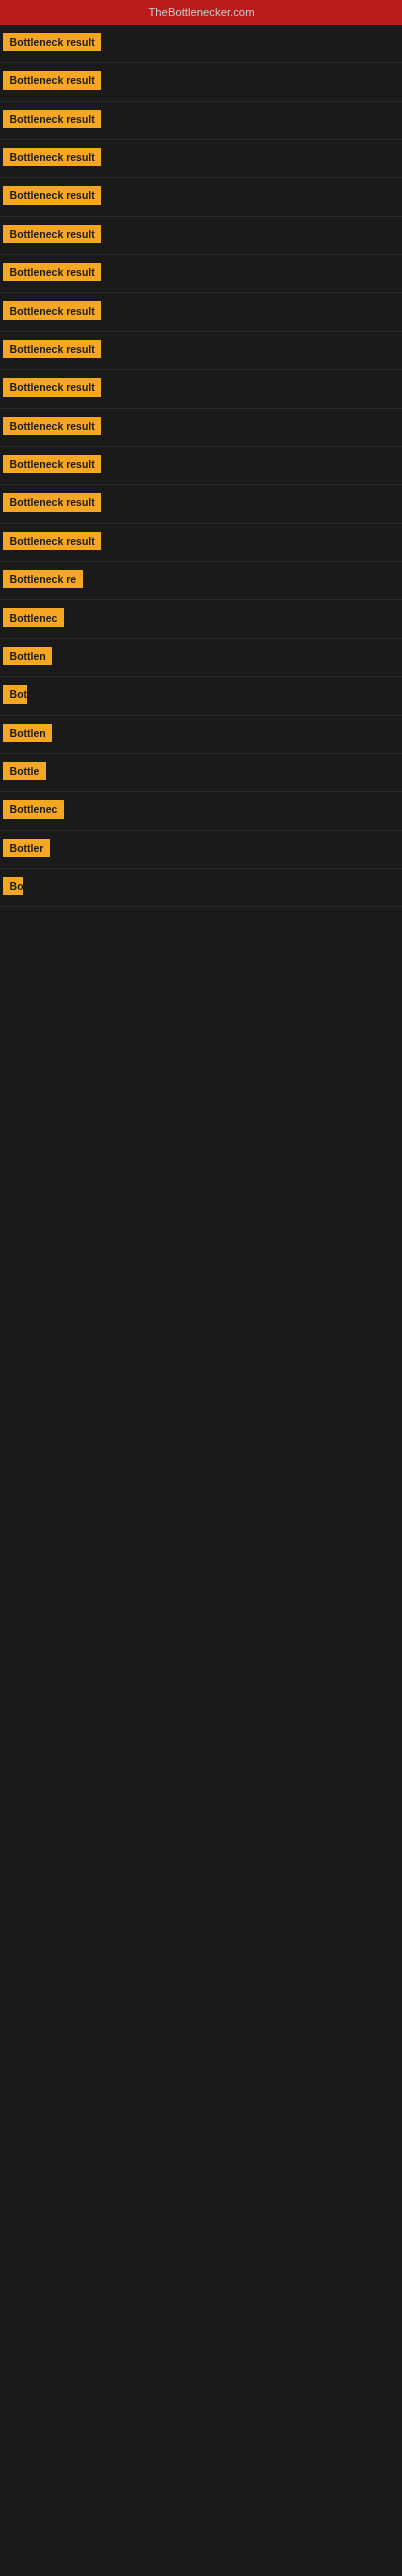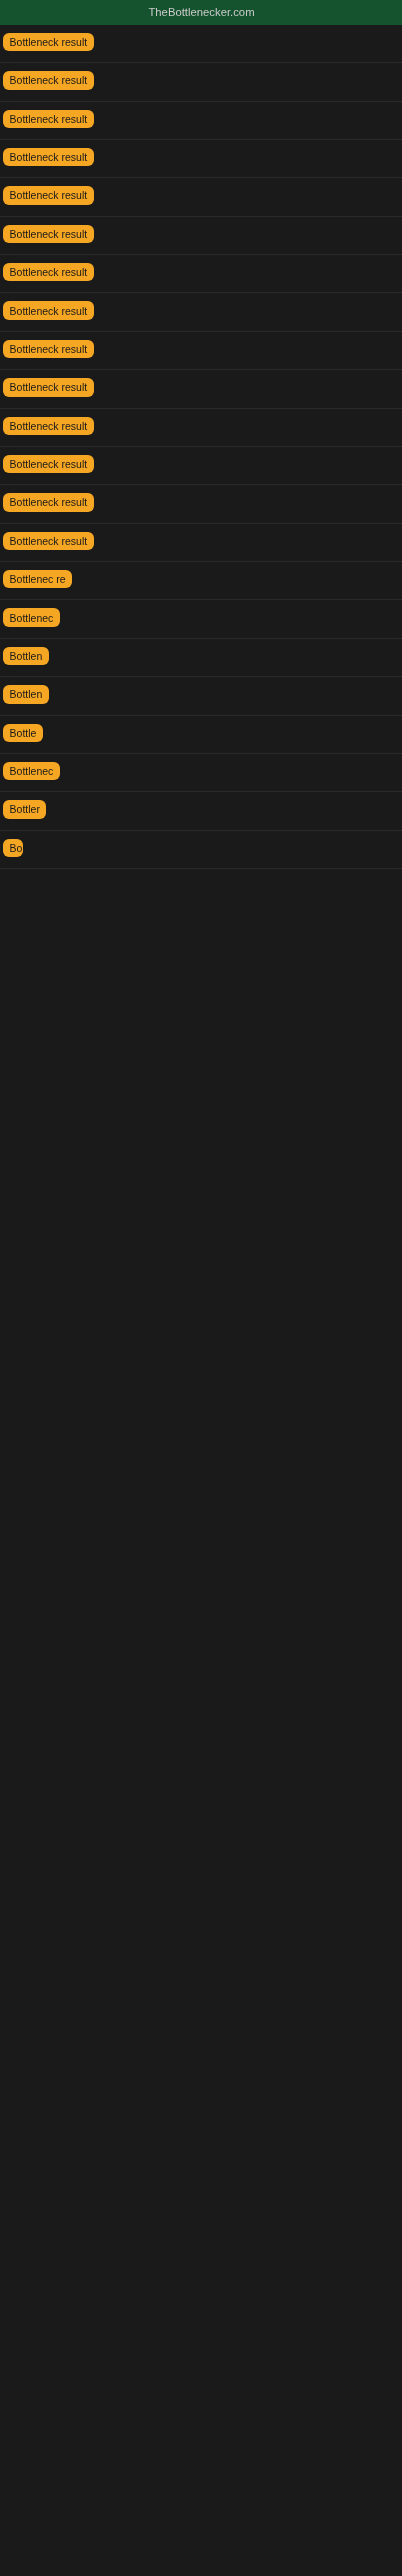--- a/index.html
+++ b/index.html
@@ -14,31 +14,31 @@
       background-color: #1a1a1a;
       font-family: Arial, sans-serif;
       position: relative;
     }
 
     .site-title {
       text-align: center;
       color: #cccccc;
       font-size: 11.3px;
       padding: 6.4px 0;
-      background-color: #14532d;
+      background-color: #b91c1c;
     }
 
     .bottleneck-badge {
       display: inline-block;
       background-color: #f5a623;
       color: #1a1a1a;
       font-size: 10.5px;
-      font-weight: normal;
+      font-weight: bold;
       padding: 3.2px 6.4px;
-      border-radius: 6px;
+      border-radius: 0;
       white-space: nowrap;
       overflow: hidden;
     }
 
     .result-row {
       padding: 8px 3.2px;
       border-bottom: 0.8px solid #2a2a2a;
     }
 
     .result-row-full .bottleneck-badge {
@@ -71,23 +71,24 @@
     <div class="result-row result-row-full"><div class="bottleneck-badge" style="max-width: 137px;">Bottleneck result</div></div>
     <div class="result-row result-row-full"><div class="bottleneck-badge" style="max-width: 137px;">Bottleneck result</div></div>
     <div class="result-row result-row-full"><div class="bottleneck-badge" style="max-width: 137px;">Bottleneck result</div></div>
     <div class="result-row result-row-full"><div class="bottleneck-badge" style="max-width: 137px;">Bottleneck result</div></div>
     <div class="result-row result-row-full"><div class="bottleneck-badge" style="max-width: 137px;">Bottleneck result</div></div>
     <div class="result-row result-row-full"><div class="bottleneck-badge" style="max-width: 137px;">Bottleneck result</div></div>
     <div class="result-row result-row-full"><div class="bottleneck-badge" style="max-width: 137px;">Bottleneck result</div></div>
     <div class="result-row result-row-full"><div class="bottleneck-badge" style="max-width: 137px;">Bottleneck result</div></div>
     <div class="result-row result-row-full"><div class="bottleneck-badge" style="max-width: 137px;">Bottleneck result</div></div>
     <div class="result-row result-row-full"><div class="bottleneck-badge" style="max-width: 137px;">Bottleneck result</div></div>
-    <div class="result-row trunc-120"><div class="bottleneck-badge" style="max-width: 97px;">Bottlenec re</div></div>
+    <div class="result-row trunc-120"><div class="bottleneck-badge" style="max-width: 97px;">Bottleneck re</div></div>
     <div class="result-row trunc-80"><div class="bottleneck-badge" style="max-width: 64px;">Bottlenec</div></div>
     <div class="result-row trunc-65"><div class="bottleneck-badge" style="max-width: 52px;">Bottlen</div></div>
+    <div class="result-row trunc-30"><div class="bottleneck-badge" style="max-width: 24px;">Bot</div></div>
     <div class="result-row trunc-65"><div class="bottleneck-badge" style="max-width: 52px;">Bottlen</div></div>
     <div class="result-row trunc-55"><div class="bottleneck-badge" style="max-width: 44px;">Bottle</div></div>
     <div class="result-row trunc-80"><div class="bottleneck-badge" style="max-width: 64px;">Bottlenec</div></div>
     <div class="result-row trunc-60"><div class="bottleneck-badge" style="max-width: 48px;">Bottler</div></div>
     <div class="result-row trunc-25"><div class="bottleneck-badge" style="max-width: 20px;">Bo</div></div>
   </div>
 
 <div class="spacer"></div>
 
 

